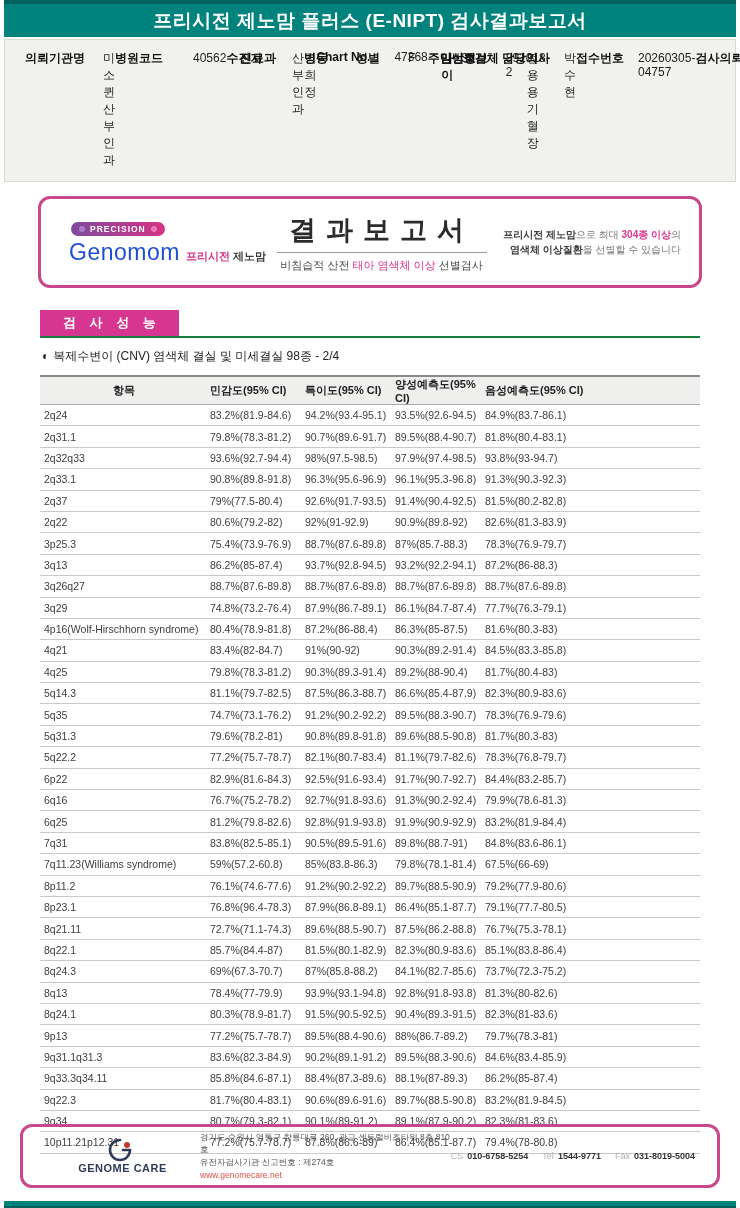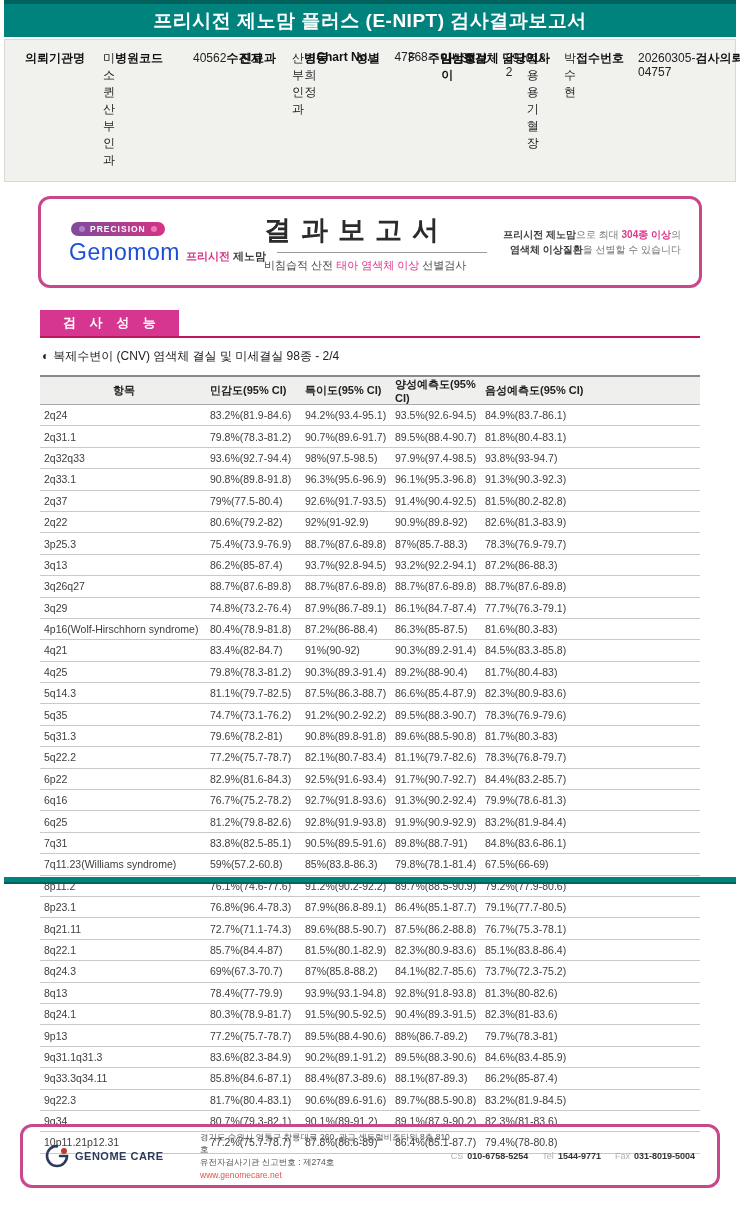--- a/index.html
+++ b/index.html
@@ -2,21 +2,21 @@
 <html lang="ko"><head>
 <meta charset="utf-8">
 <style>
   * { margin:0; padding:0; box-sizing:border-box; }
   html,body { background:#fff; }
   body {
     width:740px; height:1208px; position:relative;
     font-family:"Liberation Sans","DejaVu Sans",sans-serif;
     color:#333; overflow:hidden;
   }
-  .page { width:740px; height:884px; position:relative; }
+  .page { width:740px; height:1208px; position:relative; }
 
   
   .top-banner {
     margin:0 4px; background:#00827d; border-top:4px solid #00615d;
     height:37px; display:flex; align-items:center; justify-content:center;
   }
   .top-banner h1 { color:#fff; font-size:19px; font-weight:bold; letter-spacing:0.5px; }
 
   
   .info-box {
@@ -50,32 +50,32 @@
   .precision-pill .dot { width:6px; height:6px; border-radius:50%; }
   .precision-pill .dot.l { background:#b07cc9; }
   .precision-pill .dot.r { background:#e87ab4; }
   .precision-pill .ptxt { color:#fff; font-size:8.5px; font-weight:bold; letter-spacing:1px; }
   .brand-line { margin-top:3px; margin-left:10px; white-space:nowrap; }
   .brand-name { font-size:23px; font-weight:400; color:#1d4ed8; letter-spacing:0.5px; }
   .brand-kr { font-size:11px; font-weight:bold; margin-left:6px; }
   .brand-kr .accent { color:#d63384; }
   .brand-kr .plain { color:#3c3c3c; }
 
-  .title-block { flex:1; }
+  .title-block { flex:1; text-align:center; }
   .report-title { font-size:27px; font-weight:bold; color:#2b2b2b; letter-spacing:10px; }
   .title-rule { width:210px; border-bottom:1px solid #9a9a9a; margin:4px auto 5px auto; }
   .report-subtitle { font-size:11px; color:#4a4a4a; }
   .report-subtitle .accent { color:#e0368f; font-weight:normal; }
 
   .note-block { width:182px; font-size:10px; color:#777; line-height:1.55; text-align:right; }
   .note-block .b { color:#3c3c3c; font-weight:bold; }
   .note-block .accent { color:#e0368f; font-weight:bold; }
 
   
-  .section-header { margin:22px 40px 0 40px; border-bottom:2px solid #be185d; }
+  .section-header { margin:22px 40px 0 40px; border-bottom:2px solid #15803d; }
   .section-title {
     display:inline-block; background:#d6368f; color:#fff;
     font-size:13px; font-weight:bold; letter-spacing:5px;
     padding:4px 18px 4px 23px; vertical-align:bottom;
   }
   .section-sub { margin:10px 40px 0 42px; font-size:12px; color:#222; }
   .section-sub .icon { font-size:12px; margin-right:4px; }
 
   
   table.perf {
@@ -99,21 +99,21 @@
   .c-spec { width:90px; }
   .c-ppv  { width:90px; }
   .c-npv  { width:217px; }
 
   
   .footer-box {
     position:absolute; left:20px; right:20px; top:1124px; height:64px;
     border:3px solid #c9488c; border-radius:12px;
     display:flex; align-items:center; padding:0 22px;
   }
-  .gc-logo { display:flex; align-items:center; width:155px; }
+  .gc-logo { display:flex; align-items:center; width:155px;flex-direction:column; }
   .gc-mark { position:relative; width:24px; height:24px; margin-right:6px; flex:none; }
   .gc-name { font-size:11px; font-weight:bold; color:#2e3a59; letter-spacing:0.5px; white-space:nowrap; }
   .addr-block { flex:1; font-size:8.5px; color:#555; line-height:1.5; }
   .addr-block .site { color:#e0524a; }
   .contact-block { display:flex; gap:14px; font-size:9px; white-space:nowrap; }
   .contact-item .clbl { color:#b0b0b0; margin-right:4px; }
   .contact-item .cval { color:#333; font-weight:bold; }
 
   .page-number { position:absolute; left:0; right:0; top:1256px; text-align:center;
     font-size:9.5px; color:#d63384; }

